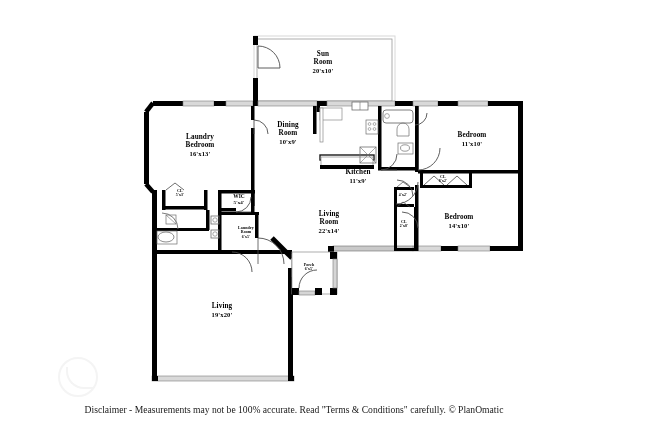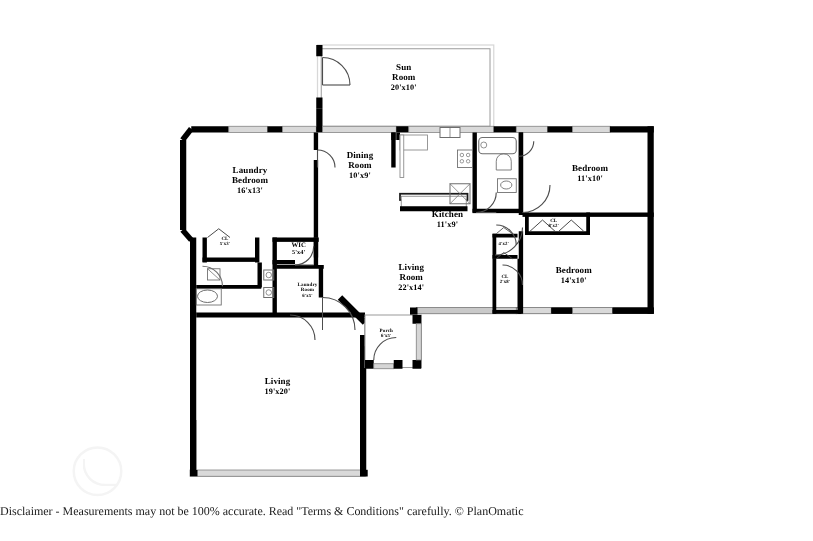--- a/index.html
+++ b/index.html
@@ -45,21 +45,21 @@
   .size-sm { font-size: 5.4px; }
   .size-sm .rl-dim { font-size: 5.0px; }
   .size-xs { font-size: 4.0px; }
   .size-xs .rl-dim { font-size: 3.8px; }
 
   #disclaimer {
     position: absolute;
     left: 0;
     top: 404px;
     width: 588px;
-    text-align: left;
+    text-align: center;
     font-family: "Liberation Serif", serif;
     font-size: 9.6px;
     color: #1a1a1a;
     white-space: nowrap;
   }
   #watermark {
     position: absolute;
     left: 58px;
     top: 349px;
     width: 270px;

